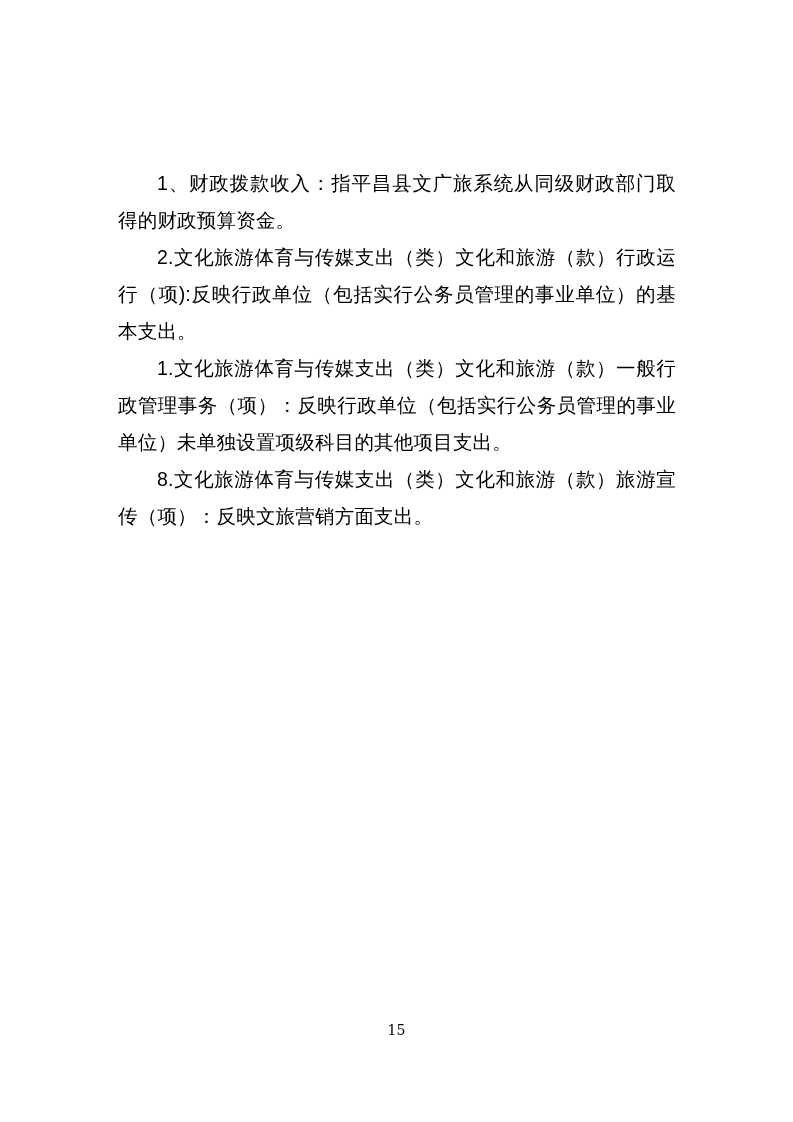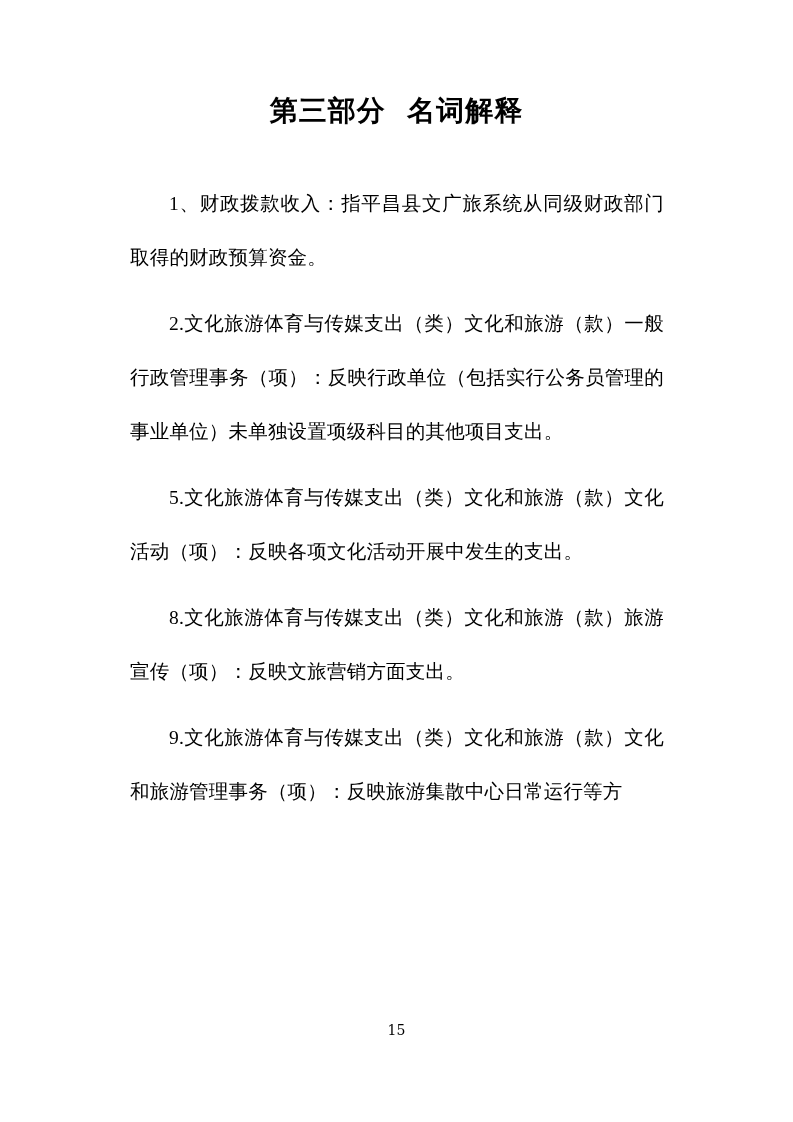--- a/index.html
+++ b/index.html
@@ -37,48 +37,46 @@
     white-space: pre;
   }
   .body-block {
     position: absolute;
     top: 165px;
     left: 118px;
     width: 558px;
   }
   .para {
     font-size: 19.5px;
-    line-height: 54px;
+    line-height: 37px;
     text-align: justify;
     text-justify: inter-ideograph;
     text-indent: 2em;
-    margin: 12px;
-    font-family: Liberation Serif, serif;
+    margin: 0;
+    font-family: Liberation Sans, sans-serif;
     letter-spacing: 0.2px;
   }
   .page-number {
     position: absolute;
     top: 1022px;
     left: 0;
     width: 793px;
     text-align: center;
     font-size: 14px;
     font-family: "DejaVu Serif", "Liberation Serif", serif;
   }
 </style>
 </head>
 <body>
 
 <div class="page">
 
-  <div class="doc-title">第三部分  名词解释</div>
 
   <div class="body-block">
     <p class="para">1、财政拨款收入：指平昌县文广旅系统从同级财政部门取得的财政预算资金。</p>
-    <p class="para">2.文化旅游体育与传媒支出（类）文化和旅游（款）一般行政管理事务（项）：反映行政单位（包括实行公务员管理的事业单位）未单独设置项级科目的其他项目支出。</p>
-    <p class="para">5.文化旅游体育与传媒支出（类）文化和旅游（款）文化活动（项）：反映各项文化活动开展中发生的支出。</p>
+    <p class="para">2.文化旅游体育与传媒支出（类）文化和旅游（款）行政运行（项):反映行政单位（包括实行公务员管理的事业单位）的基本支出。</p>
+    <p class="para">1.文化旅游体育与传媒支出（类）文化和旅游（款）一般行政管理事务（项）：反映行政单位（包括实行公务员管理的事业单位）未单独设置项级科目的其他项目支出。</p>
     <p class="para">8.文化旅游体育与传媒支出（类）文化和旅游（款）旅游宣传（项）：反映文旅营销方面支出。</p>
-    <p class="para">9.文化旅游体育与传媒支出（类）文化和旅游（款）文化和旅游管理事务（项）：反映旅游集散中心日常运行等方</p>
   </div>
 
   <div class="page-number">15</div>
 
 </div>
 
 </body></html>

